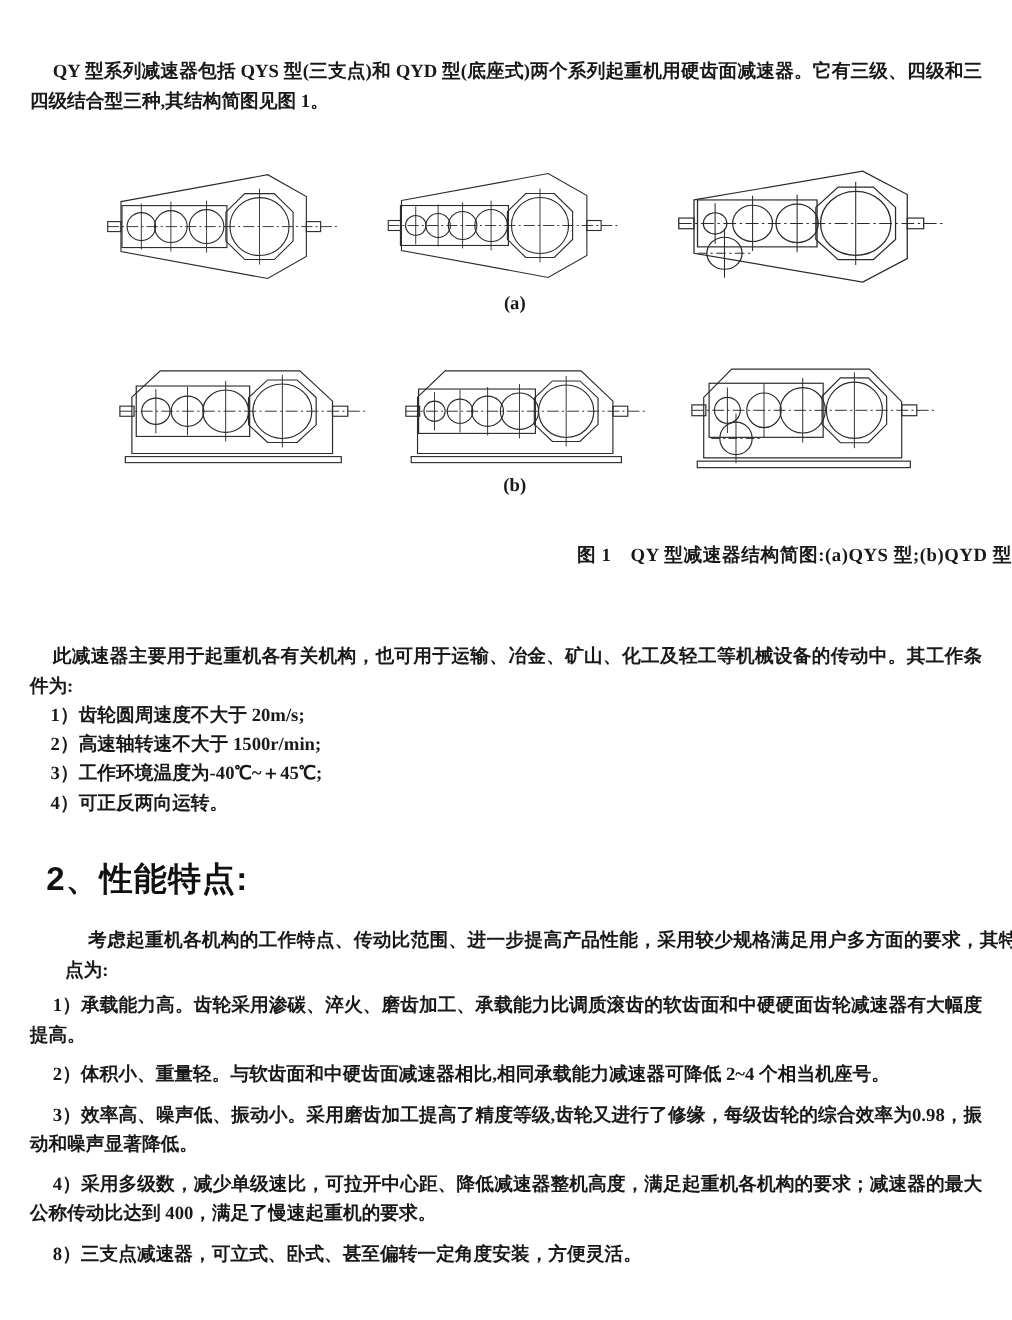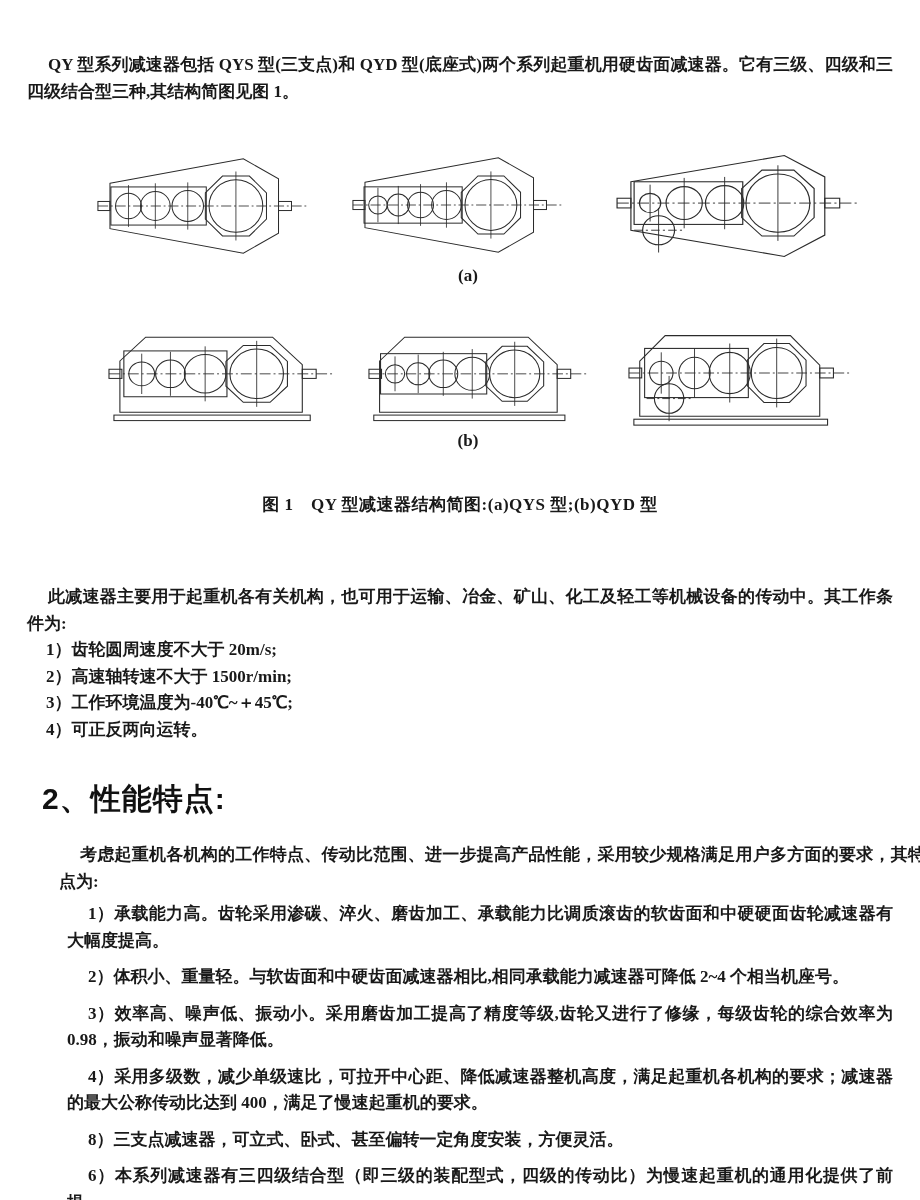--- a/index.html
+++ b/index.html
@@ -23,27 +23,27 @@
   .body-text{
     font-size:17px;
     line-height:26.5px;
     font-weight:bold;
     color:#191919;
     text-align:justify;
   }
   .indent{text-indent:21px;}
   .cond p{margin:0;padding-left:19px;}
   .features p{margin:0 0 10px 0;}
-  .features p{text-indent:21px;margin-left:40px;}
+  .features p{text-indent:21px;}
   .fig-label{
     font-size:17px;font-weight:bold;color:#191919;
     text-align:center;
   }
   .caption{
-    width:920px;left:0;text-align:center;
+    width:920px;left:0;text-align:right;
     font-size:17px;font-weight:bold;color:#191919;
     letter-spacing:0.5px;
   }
   svg.diag{display:block;}
 </style>
 </head>
 <body>
 
 <div class="page">
 
@@ -191,16 +191,15 @@
   <div class="abs h-big" style="left:42px;top:779px;">2、性能特点:</div>
 
   <div class="abs body-text indent" style="left:27px;top:842px;width:866px;margin-left:32px;">考虑起重机各机构的工作特点、传动比范围、进一步提高产品性能，采用较少规格满足用户多方面的要求，其特点为:</div>
 
   <div class="abs body-text features" style="left:27px;top:901px;width:866px;">
     <p>1）承载能力高。齿轮采用渗碳、淬火、磨齿加工、承载能力比调质滚齿的软齿面和中硬硬面齿轮减速器有大幅度提高。</p>
     <p>2）体积小、重量轻。与软齿面和中硬齿面减速器相比,相同承载能力减速器可降低 2~4 个相当机座号。</p>
     <p>3）效率高、噪声低、振动小。采用磨齿加工提高了精度等级,齿轮又进行了修缘，每级齿轮的综合效率为0.98，振动和噪声显著降低。</p>
     <p>4）采用多级数，减少单级速比，可拉开中心距、降低减速器整机高度，满足起重机各机构的要求；减速器的最大公称传动比达到 400，满足了慢速起重机的要求。</p>
     <p>8）三支点减速器，可立式、卧式、甚至偏转一定角度安装，方便灵活。</p>
-    <p>6）本系列减速器有三四级结合型（即三级的装配型式，四级的传动比）为慢速起重机的通用化提供了前提。</p>
   </div>
 
 </div>
 
 </body></html>

